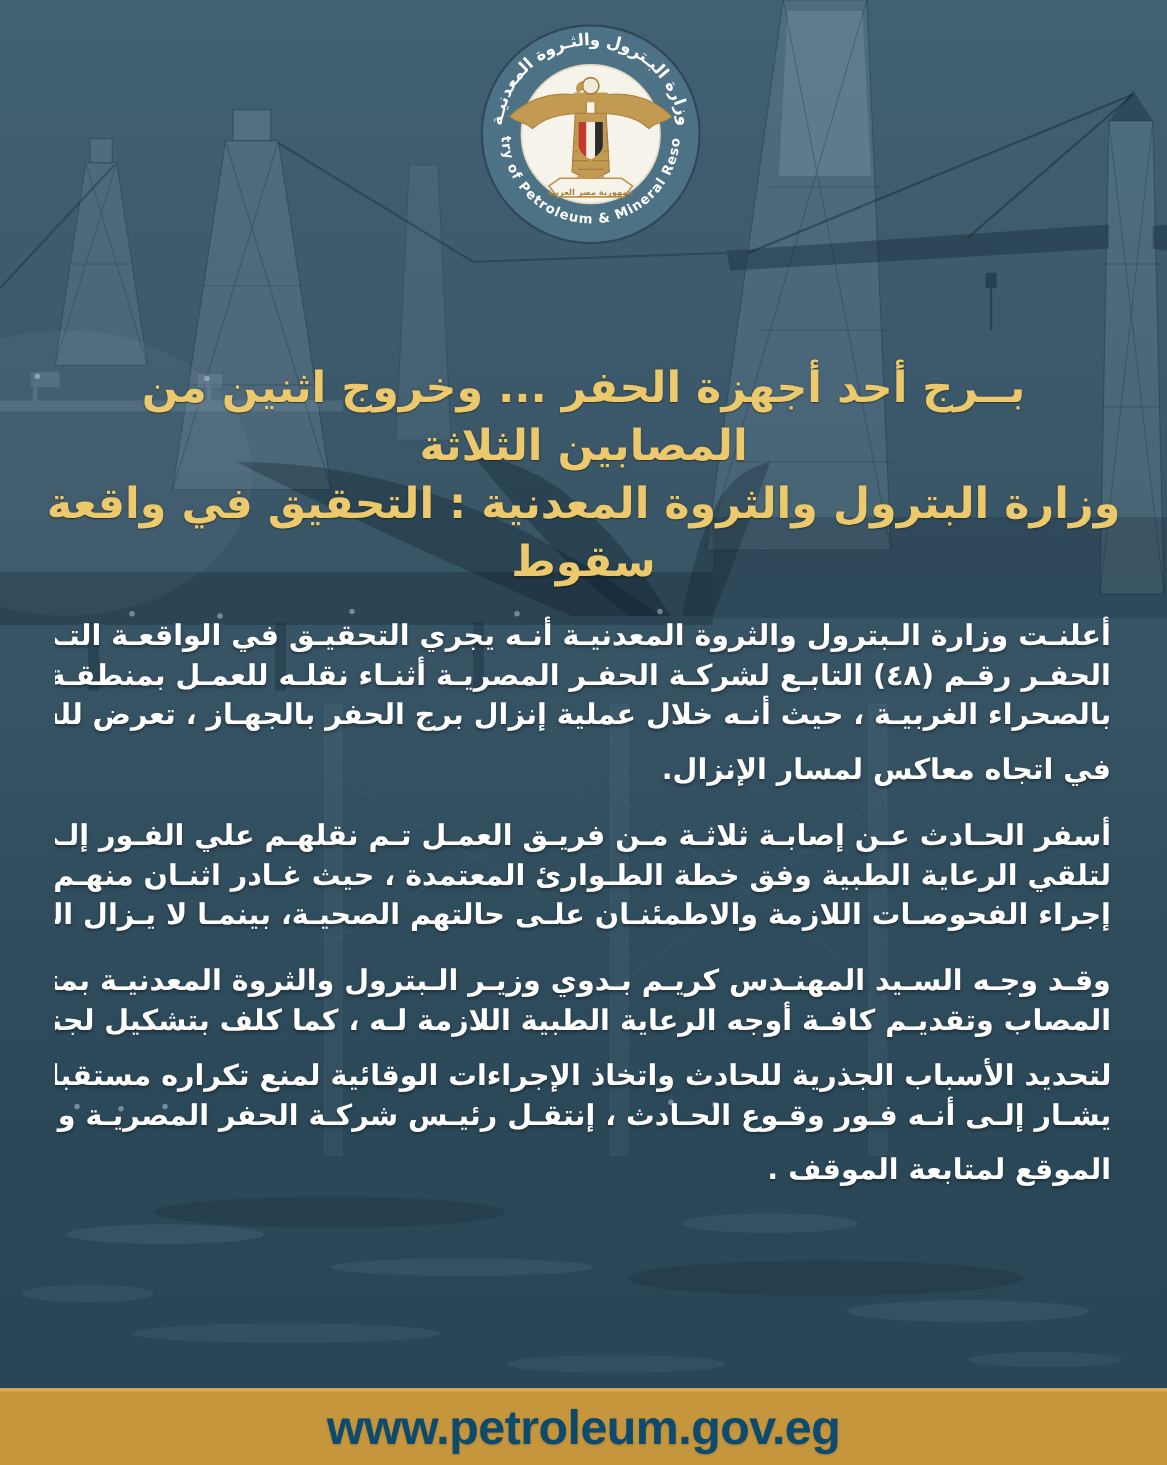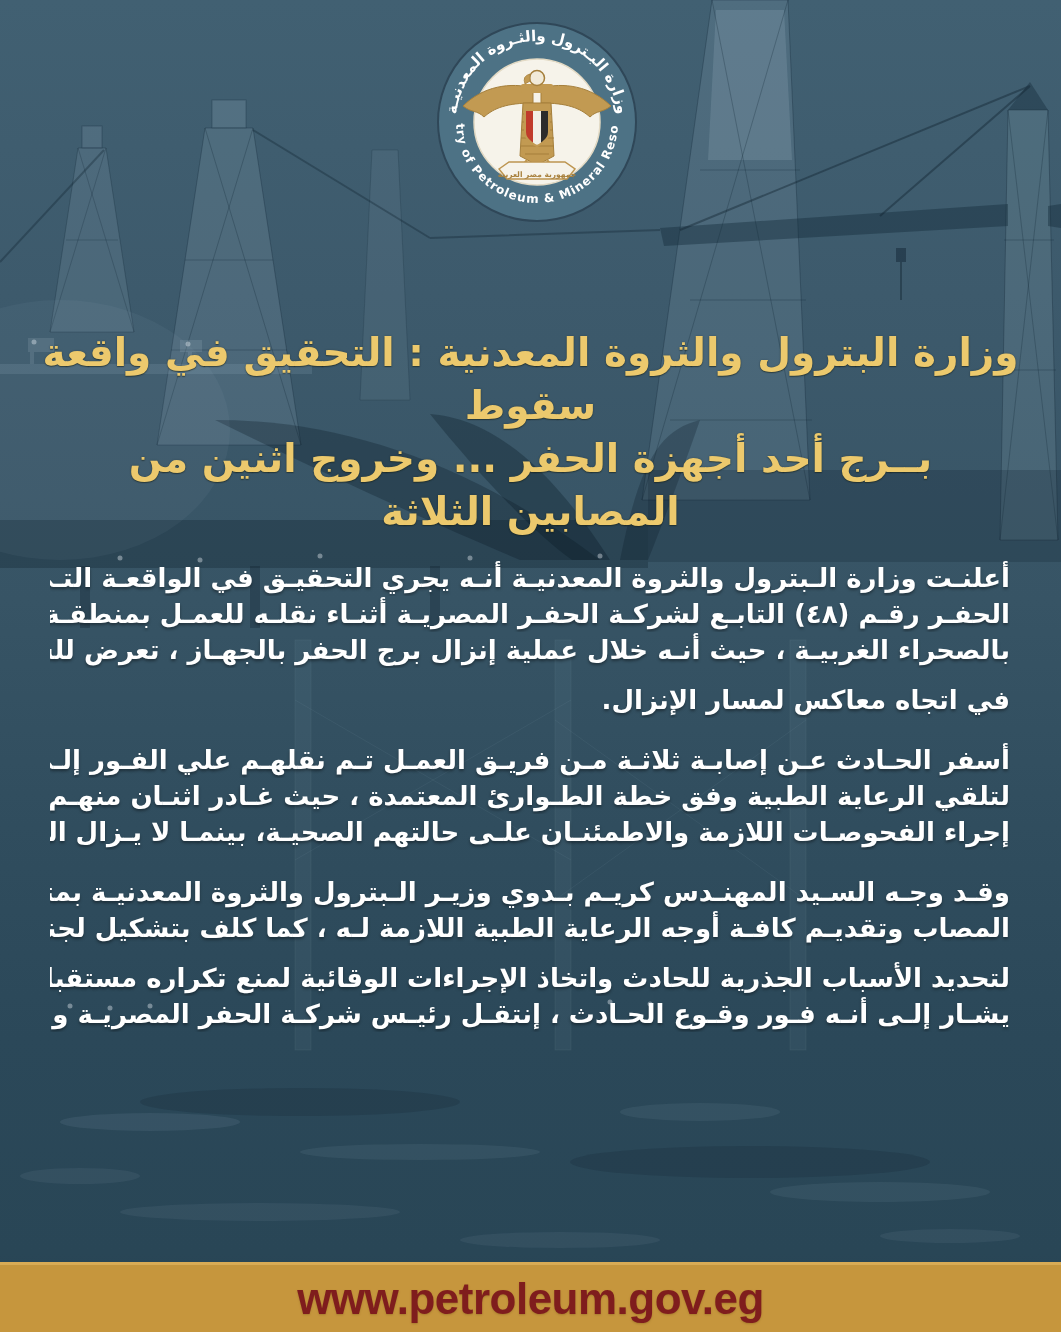--- a/index.html
+++ b/index.html
@@ -40,21 +40,21 @@
   .footer-bar{
     position:absolute;left:0;bottom:0;width:100%;height:70px;z-index:4;
     background:#c6963d;
     border-top:3px solid #d9ab55;
     box-sizing:border-box;
     display:flex;align-items:center;justify-content:center;
   }
   .url{
     font-family:"Liberation Sans","DejaVu Sans",sans-serif;
     font-weight:700;font-size:44px;letter-spacing:-0.5px;
-    color:#7f1d1d;text-shadow:0 1px 2px rgba(120,85,25,0.4);
+    color:#0c4a6e;text-shadow:0 1px 2px rgba(120,85,25,0.4);
   }
 </style>
 </head>
 <body>
 
 <div class="poster">
 
   <svg class="bg" width="1061" height="1332" viewBox="0 0 1061 1332" preserveAspectRatio="none">
 
     <g>
@@ -179,22 +179,22 @@
         </g>
         <path d="M88,88 h24 v22 c0,9 -12,14 -12,14 c0,0 -12,-5 -12,-14 Z" fill="none" stroke="#c29a52" stroke-width="2"></path>
         <path d="M90,138 l-6,8 M110,138 l6,8" stroke="#c29a52" stroke-width="2.5"></path>
         <path d="M62,147 l10,-7 h56 l10,7 l-8,10 h-60 Z" fill="#f6f3ea" stroke="#bd9550" stroke-width="1.5"></path>
         <text x="100" y="155" text-anchor="middle" font-family="DejaVu Sans, sans-serif" font-size="7.5" font-weight="bold" fill="#a9823f" direction="rtl">جمهورية مصر العربية</text>
       </g>
     </svg>
   </div>
 
   <div class="headline">
+    <div class="h-line">بــرج أحد أجهزة الحفر  ... وخروج اثنين من المصابين الثلاثة</div>
     <div class="h-line">وزارة البترول والثروة المعدنية : التحقيق في واقعة سقوط</div>
-    <div class="h-line">بــرج أحد أجهزة الحفر  ... وخروج اثنين من المصابين الثلاثة</div>
   </div>
 
   <div class="body-text">
     <div class="para">
       <div class="line">أعلنـت وزارة الـبترول والثروة المعدنيـة أنـه يجري التحقيـق في  الواقعـة التـي تعـرض لهـا جهـاز</div>
       <div class="line">الحفـر رقـم (٤٨) التابـع لشركـة الحفـر المصريـة أثنـاء نقلـه للعمـل بمنطقـة امتيـاز شركـة عجيبة</div>
       <div class="line">بالصحراء الغربيـة ، حيث أنـه خلال عملية إنزال برج الحفر بالجهـاز ، تعرض للسقوط بشكل مفاجئ</div>
       <div class="line end">في اتجاه معاكس لمسار الإنزال.</div>
     </div>
     <div class="para">
@@ -202,20 +202,21 @@
       <div class="line">لتلقي الرعاية الطبية وفق خطة الطـوارئ المعتمدة ، حيث غـادر اثنـان منهـم المستشـفى بعـد</div>
       <div class="line">إجراء الفحوصـات اللازمة والاطمئنـان علـى حالتهم الصحيـة، بينمـا لا يـزال الثالـث يخضـع للـعلاج</div>
     </div>
     <div class="para tight">
       <div class="line">وقـد وجـه السـيد المهنـدس كريـم بـدوي وزيـر الـبترول والثروة المعدنيـة بمتابعـة حالـة الزميـل</div>
       <div class="line">المصاب وتقديـم كافـة أوجه الرعاية الطبية اللازمة لـه ، كما كلف بتشكيل لجنة تحقيق رسـمية</div>
       <div class="line end">لتحديد الأسباب الجذرية للحادث واتخاذ الإجراءات الوقائية لمنع تكراره مستقبلاً .</div>
     </div>
     <div class="para tight">
       <div class="line">يشـار إلـى أنـه فـور وقـوع الحـادث ، إنتقـل رئيـس شركـة الحفر المصريـة و قيـادات الشركـة ، إلـى</div>
+      <div class="line end">الموقع لمتابعة الموقف .</div>
     </div>
   </div>
 
   <div class="footer-bar">
     <div class="url">www.petroleum.gov.eg</div>
   </div>
 
 </div>
 
 </body></html>

